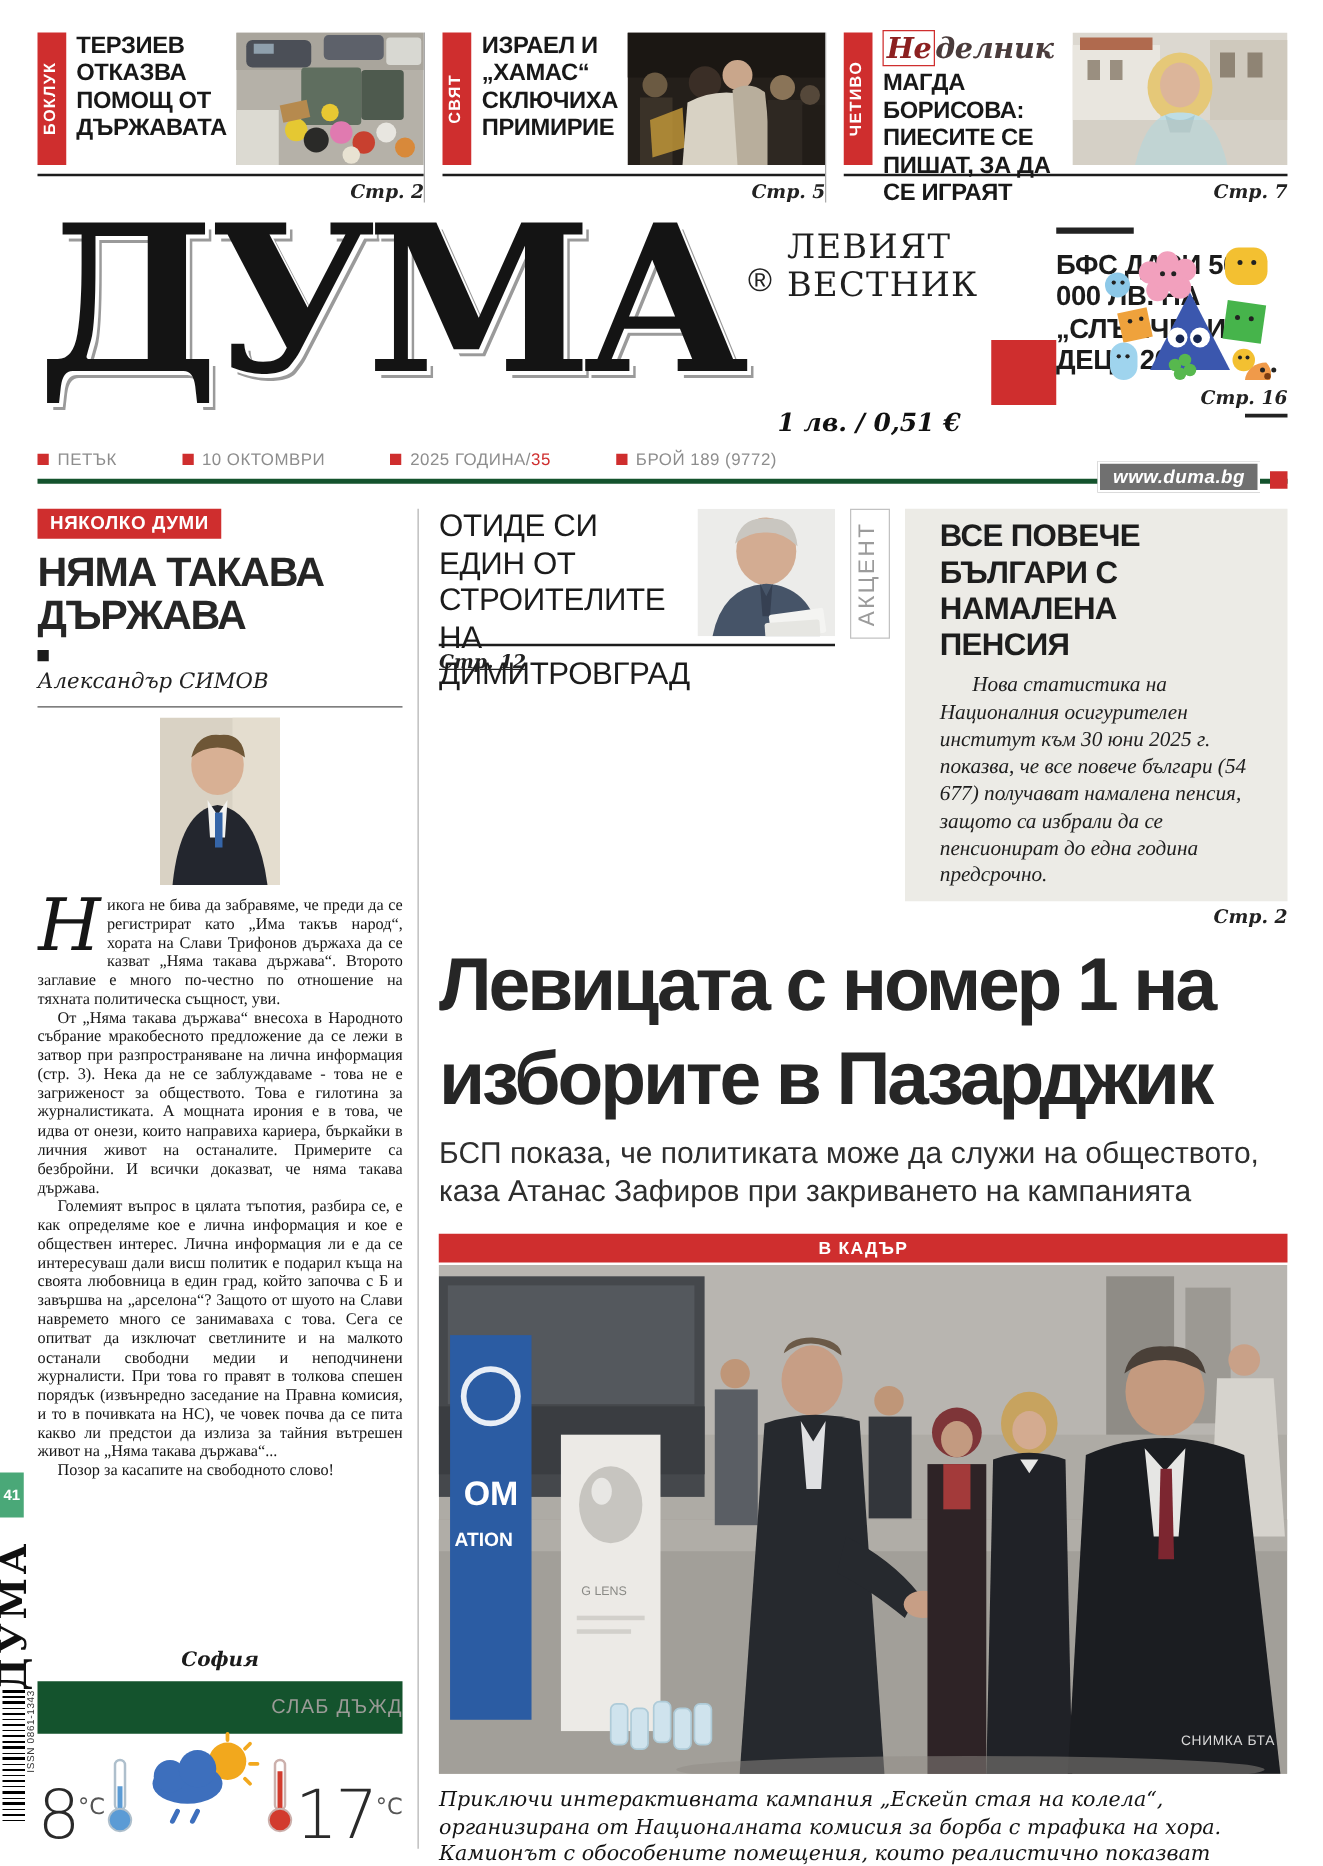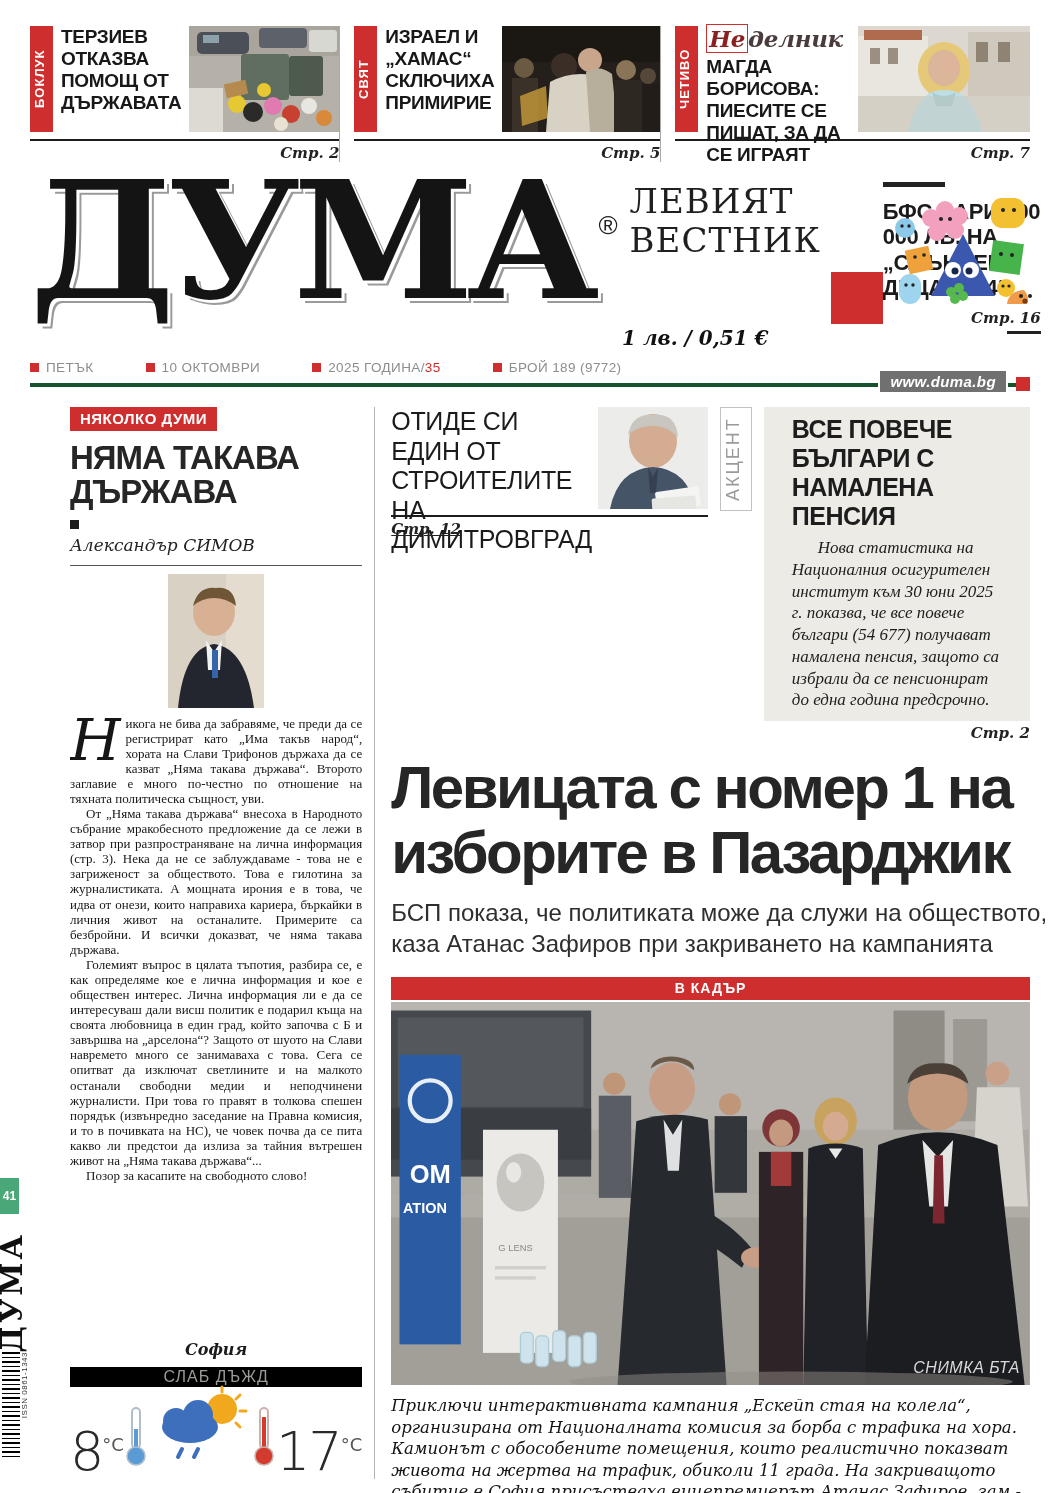--- a/index.html
+++ b/index.html
@@ -26,21 +26,21 @@
     font-size:15px;color:#222;padding-top:3px;}
   .brandline{font-family:"DejaVu Serif","Liberation Serif",serif;font-style:italic;font-size:23px;
     color:#4a3c3c;margin-bottom:3px;}
   .brand-ne{border:1px solid var(--accent,#cf2e2e);color:#8c2020;padding:0 2px;}
 
   
   .masthead{position:relative;display:flex;margin-top:12px;height:172px;}
   .logo{font-family:"DejaVu Serif","Liberation Serif",serif;font-weight:bold;font-size:163px;
     line-height:0.82;letter-spacing:-7px;color:#141414;text-shadow:3px 3px 0 #fff,5px 5px 0 #9a9a9a;}
   .logo-reg{font-size:26px;vertical-align:64px;letter-spacing:0;margin-left:6px;color:#222;}
-  .tagline{font-family:"DejaVu Serif","Liberation Serif",serif;font-size:34px;line-height:1.15;
+  .tagline{font-family:"DejaVu Serif","Liberation Serif",serif;font-size:27px;line-height:1.15;
     letter-spacing:1px;color:#1f1f1f;margin:8px 0 0 12px;}
   .red-square{width:52px;height:52px;background:var(--accent,#cf2e2e);margin:98px 0 0 10px;flex:0 0 auto;}
   .promo{margin-left:auto;width:300px;position:relative;}
   .promo-dash{width:62px;height:5px;background:#222;margin:8px 0 12px 0;}
   .promo-title{width:158px;font-weight:bold;font-size:22px;line-height:1.15;letter-spacing:-0.3px;}
   .promo-art{position:absolute;right:0;top:18px;}
   .promo-page{position:absolute;right:0;top:132px;text-align:right;}
   .promo-underline{width:34px;height:3px;background:#222;margin:4px 0 0 auto;}
   .price{position:absolute;left:592px;bottom:-4px;font-family:"DejaVu Serif","Liberation Serif",serif;
     font-weight:bold;font-style:italic;font-size:20px;color:#111;}
@@ -51,42 +51,42 @@
   .dl-item{display:flex;align-items:center;margin-right:52px;}
   .dl-sq{width:9px;height:9px;background:var(--accent,#cf2e2e);margin-right:7px;flex:0 0 auto;}
   .dl-red{color:var(--accent,#cf2e2e);font-weight:normal;}
   .webbox{position:absolute;right:22px;bottom:-11px;background:#707070;color:#fff;font-style:italic;
     font-weight:bold;font-size:15px;padding:2px 10px;border:2px solid #fff;}
   .webbox-sq{position:absolute;right:0;bottom:-8px;width:14px;height:14px;background:var(--accent,#cf2e2e);}
 
   
   .main{display:flex;margin-top:20px;height:1072px;}
   .col-left{flex:0 0 232px;padding-right:12px;border-right:1px solid #b3b3b3;
-    display:flex;flex-direction:column;margin-left:40px;}
+    display:flex;flex-direction:column;}
   .col-main{flex:1;padding-left:16px;display:flex;flex-direction:column;min-width:0;}
 
   
   .kicker{display:inline-block;align-self:flex-start;background:var(--accent,#cf2e2e);color:#fff;
     font-weight:bold;font-size:15px;letter-spacing:0.5px;padding:3px 10px 4px;}
   .opinion-title{font-weight:bold;font-size:33px;line-height:1.04;letter-spacing:-1px;color:#262626;
     margin:10px 0 2px 0;}
   .sq-bullet{width:9px;height:9px;background:#1a1a1a;margin:8px 0 6px 0;}
   .author{font-family:"DejaVu Serif","Liberation Serif",serif;font-style:italic;font-size:17px;color:#222;}
   .thin-rule{border:none;border-top:1px solid #555;margin:10px 0 8px 0;}
   .portrait{display:block;margin:0 auto;}
   .opinion-body{margin-top:8px;font-family:"Liberation Serif","DejaVu Serif",serif;font-size:13px;
     line-height:1.16;text-align:justify;color:#161616;flex:1 1 auto;overflow:hidden;}
   .opinion-body p{margin:0;text-indent:16px;}
   .opinion-body p.first{text-indent:0;}
   .dropcap{float:left;font-family:"DejaVu Serif","Liberation Serif",serif;font-style:italic;
     font-size:58px;line-height:44px;padding:2px 5px 0 0;}
   .city{text-align:center;font-family:"DejaVu Serif","Liberation Serif",serif;font-weight:bold;
     font-style:italic;font-size:16px;margin-top:10px;}
-  .weather-bar{background:#000000;color:#9b9b97;text-align:center;font-size:16px;letter-spacing:1px;
-    padding:1px 0;margin-top:8px;}
+  .weather-bar{background:#14532d;color:#9b9b97;text-align:right;font-size:16px;letter-spacing:1px;
+    padding:12px 0;margin-top:8px;}
   .weather-row{display:flex;align-items:flex-end;justify-content:space-between;margin-top:6px;height:86px;}
   .temp{font-family:"DejaVu Sans","Liberation Sans",sans-serif;font-weight:200;font-size:54px;
     line-height:1;color:#2a2a2a;letter-spacing:-2px;}
   .temp sup{font-size:18px;font-weight:normal;color:#555;letter-spacing:0;}
   .wicon{align-self:center;}
   .cloudicon{align-self:flex-start;margin-top:-8px;}
 
   
   .sec-row{display:flex;align-items:stretch;}
   .sec-left{flex:0 0 236px;}
@@ -111,21 +111,21 @@
     font-size:13.5px;line-height:1.2;text-align:justify;color:#161616;height:150px;overflow:hidden;}
   .lead-col{flex:1 1 0;min-width:0;}
   .lead-col p{margin:0;}
   .lead-col p.ind{text-indent:14px;}
 
   
   .inframe-bar{margin-top:6px;background:var(--accent,#cf2e2e);color:#fff;font-weight:bold;
     font-size:14px;letter-spacing:1px;text-align:center;padding:3px 0 4px;}
   .main-photo{position:relative;margin-top:2px;height:446px;}
   .main-photo svg{display:block;width:100%;height:100%;}
-  .credit{position:absolute;right:10px;bottom:8px;color:#d9d9d9;font-size:16px;letter-spacing:0.5px;font-style:italic;}
+  .credit{position:absolute;right:10px;bottom:20px;color:#d9d9d9;font-size:11px;letter-spacing:0.5px;}
   .caption{margin-top:10px;font-family:"DejaVu Serif","Liberation Serif",serif;font-style:italic;
     font-size:16.5px;line-height:1.3;color:#141414;}
   .bottom-rule{border-top:2px solid #666;margin-top:12px;}
 
   
   .spine-badge{position:absolute;left:0;top:1178px;width:19px;height:36px;background:var(--badge_green,#4aa878);
     color:#fff;font-weight:bold;font-size:12px;display:flex;align-items:center;justify-content:center;}
   .spine-logo{position:absolute;left:-6px;top:1232px;writing-mode:vertical-rl;transform:rotate(180deg);
     font-family:"DejaVu Serif","Liberation Serif",serif;font-weight:bold;font-size:30px;
     letter-spacing:3px;color:#101010;}
@@ -407,21 +407,21 @@
           <div class="akcent-wrap">
             <div class="akcent-box">
               <div class="akcent-title">ВСЕ ПОВЕЧЕ БЪЛГАРИ С НАМАЛЕНА ПЕНСИЯ</div>
               <div class="akcent-text">Нова статистика на Националния осигурителен институт към 30 юни 2025 г. показва, че все повече българи (54 677) получават намалена пенсия, защото са избрали да се пенсионират до една година предсрочно.</div>
             </div>
             <div class="pageref akcent-page">Стр. 2</div>
           </div>
         </div>
 
         <div class="lead-h">Левицата с номер 1 на</div>
-        <div class="lead-h" style="margin-top:6px;">изборите в Пазарджик</div>
+        <div class="lead-h" style="margin-top:16px;">изборите в Пазарджик</div>
         <div class="lead-sub">БСП показа, че политиката може да служи на обществото, каза Атанас Зафиров при закриването на кампанията</div>
 
         <div class="lead-cols">
           <div class="lead-col">
             <p class="ind">„БСП-ОБЕДИНЕНА ЛЕВИЦА“ е с номер 1 на предсрочните избори за общински съветници в Пазарджик, които ще се проведат в неделя. Социалистите официално закриха своята кампания, която мина под мотото „Вре-</p>
           </div>
           <div class="lead-col">
             <p>ме за решения“.</p>
 
           </div>

